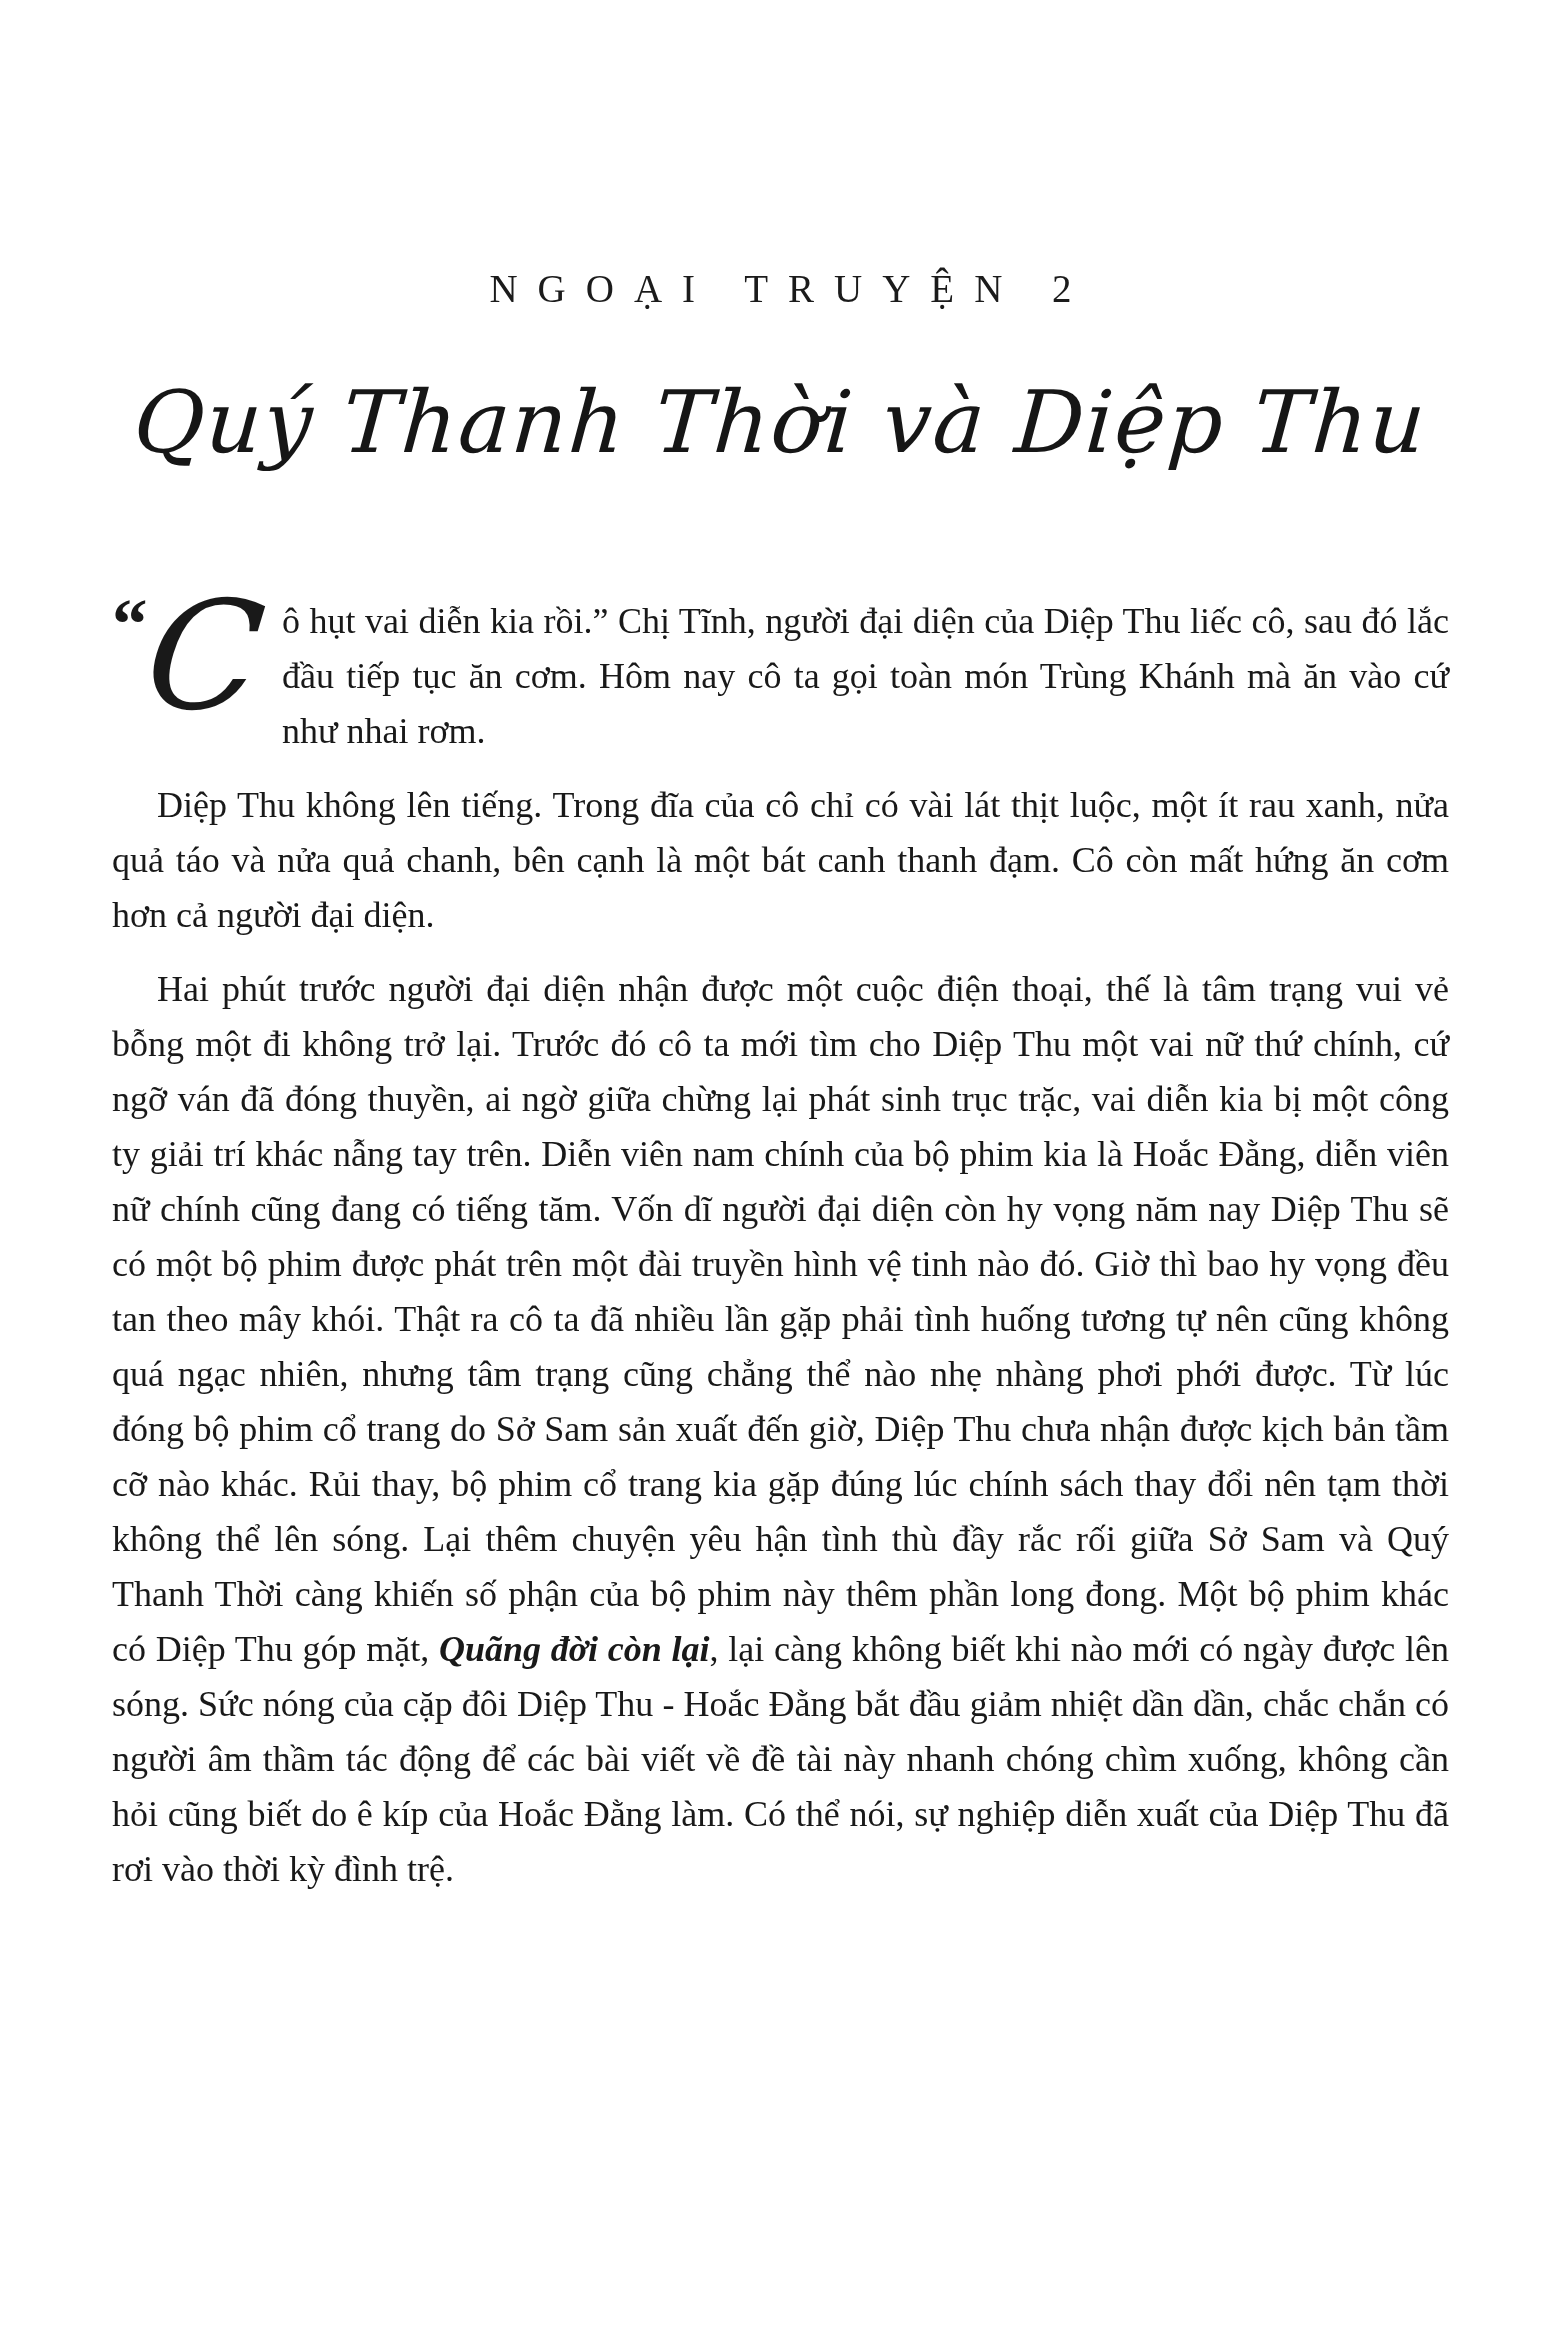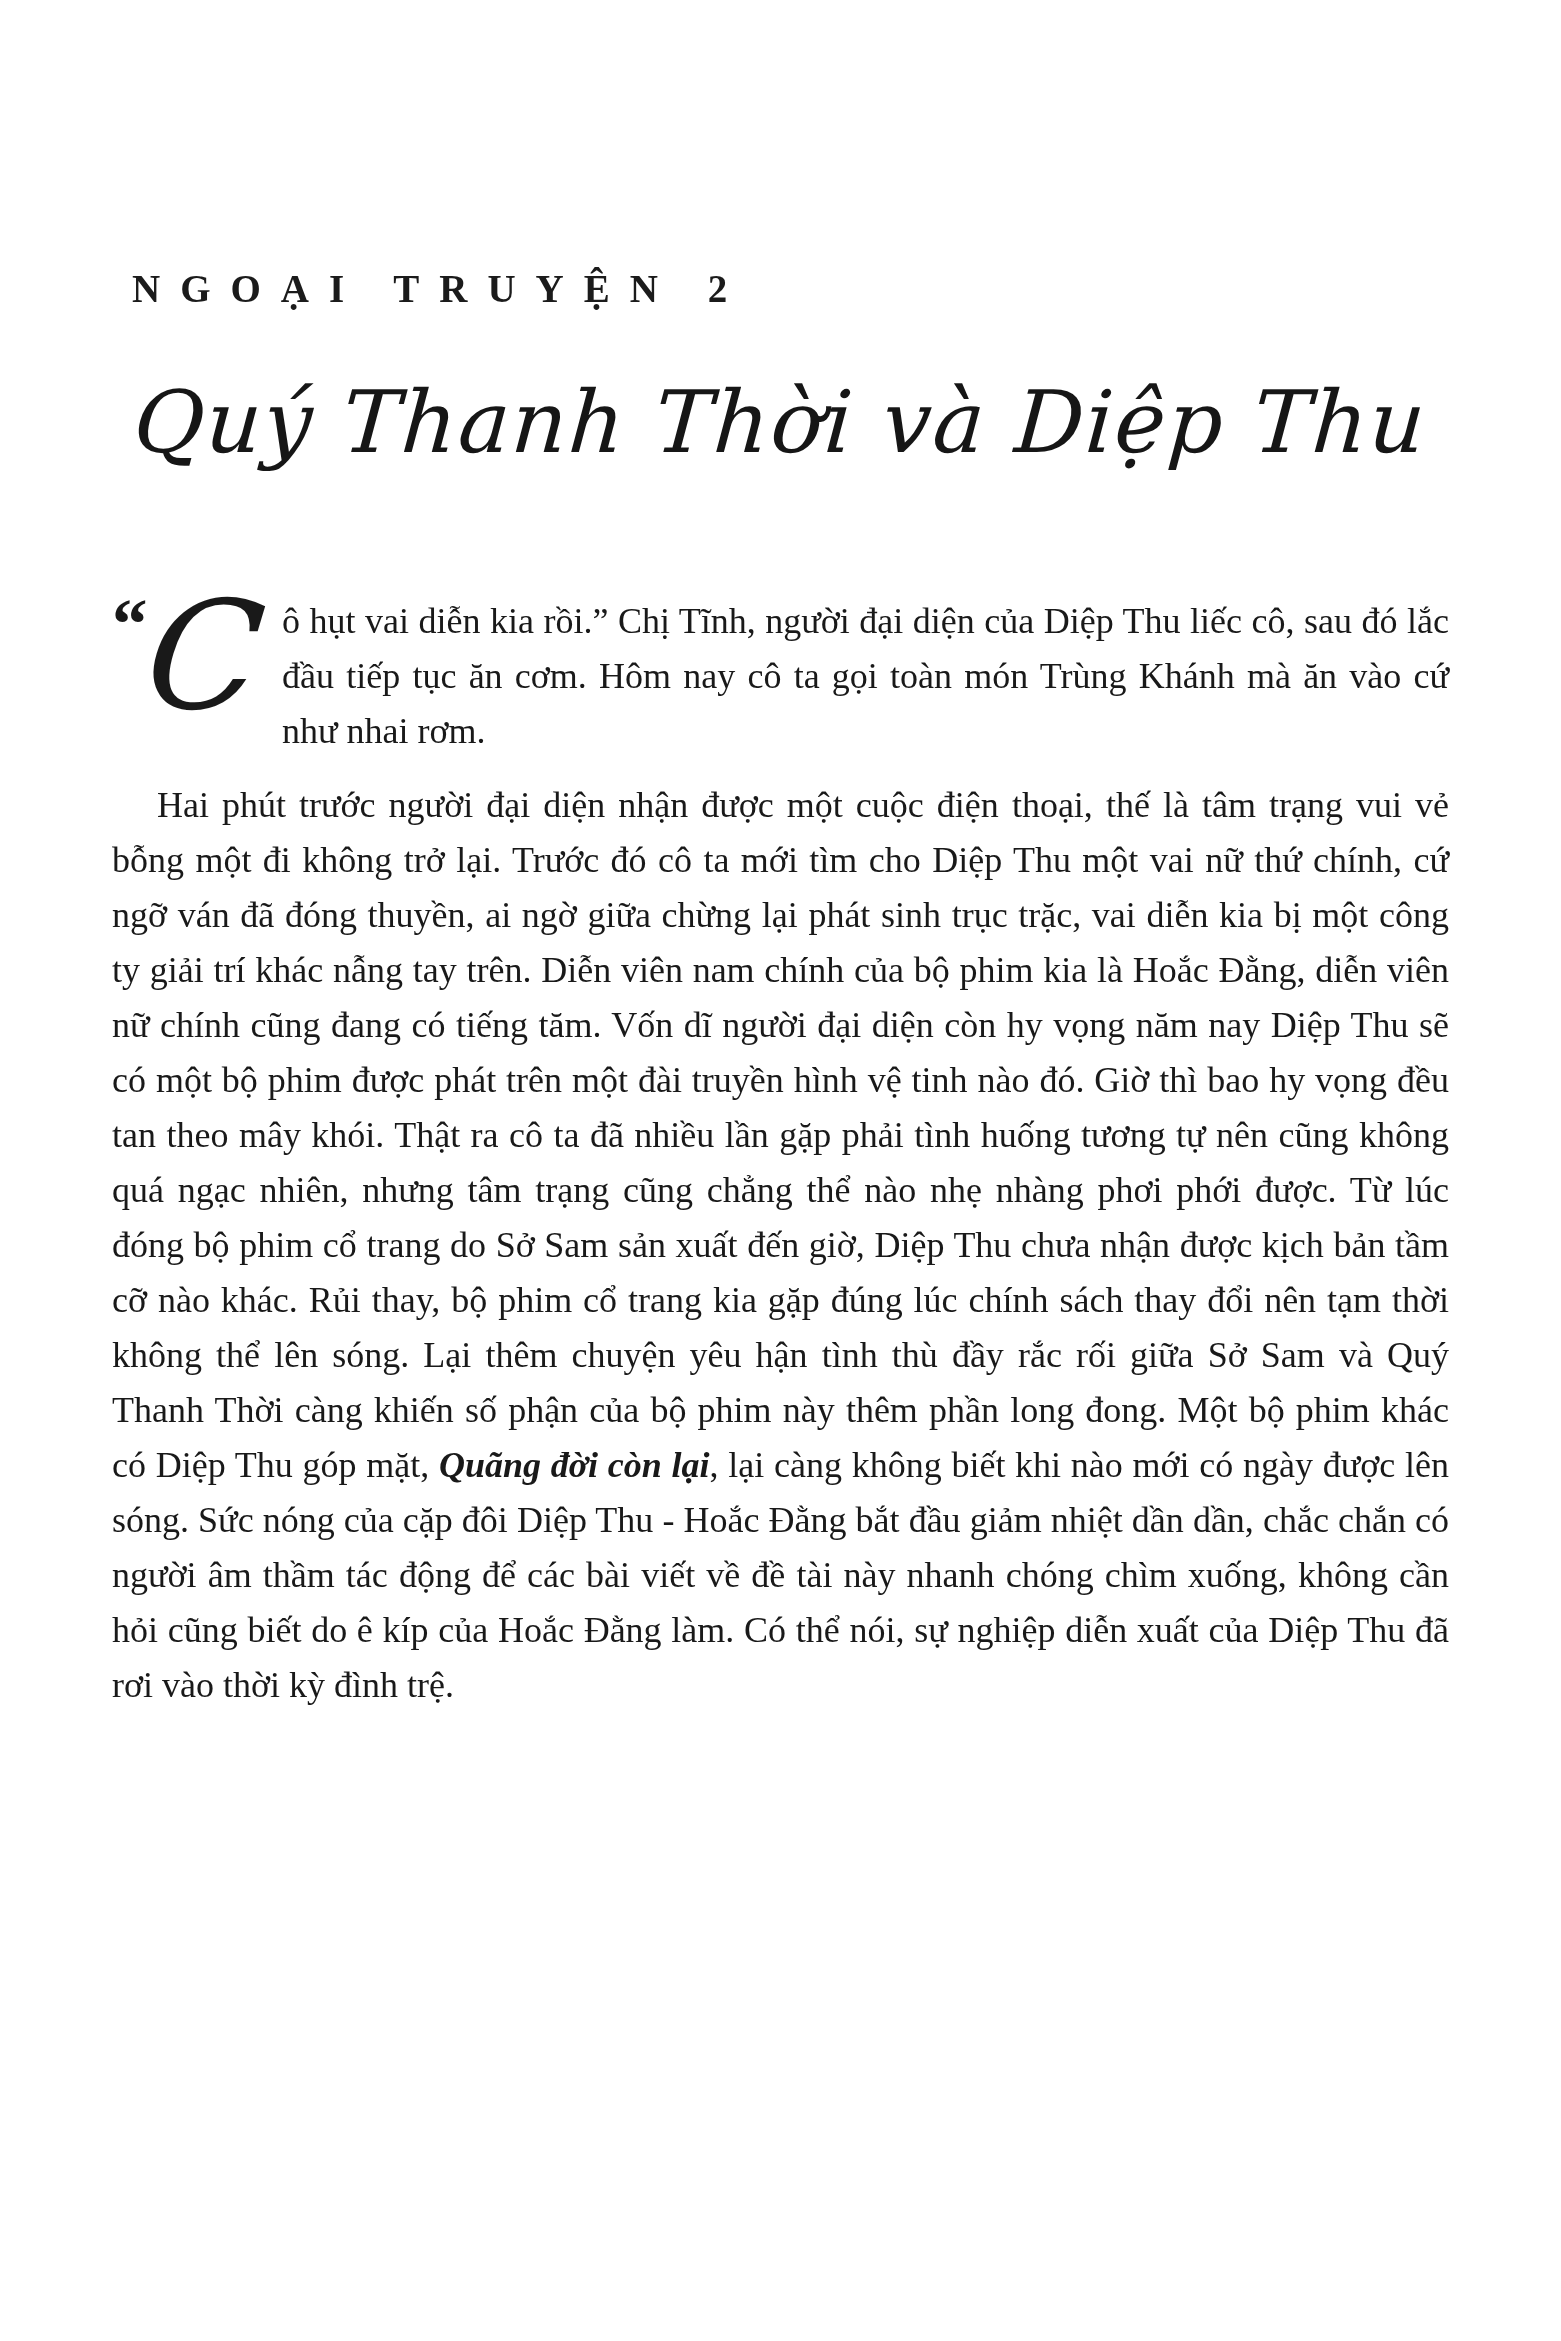--- a/index.html
+++ b/index.html
@@ -13,23 +13,23 @@
   }
   .page {
     box-sizing: border-box;
     width: 1561px;
     height: 2342px;
     padding: 0 112px;
   }
   .kicker {
     margin: 0;
     padding-top: 266px;
-    text-align: left;
+    text-align: center;
     font-family: "Liberation Serif", serif;
-    font-weight: 700;
+    font-weight: 400;
     font-size: 39px;
     letter-spacing: 20px;
     text-indent: 20px; 
     color: #1b1b1b;
     white-space: nowrap;
   }
   .script-title {
     margin: 61px 0 0 0;
     text-align: center;
     font-family: "DejaVu Serif", serif;
@@ -88,20 +88,23 @@
   <h2 class="kicker">NGOẠI TRUYỆN 2</h2>
 
   <div class="script-title">Quý Thanh Thời và Diệp Thu</div>
 
   <div class="body-text">
 
     <p class="first">
       <span class="dropcap-group"><span class="open-quote">“</span><span class="drop-cap">C</span></span><span>ô hụt vai diễn kia rồi.” Chị Tĩnh, người đại diện của Diệp Thu liếc cô, sau đó lắc đầu tiếp tục ăn cơm. Hôm nay cô ta gọi toàn món Trùng Khánh mà ăn vào cứ như nhai rơm.</span>
     </p>
 
+    <p>
+      <span>Diệp Thu không lên tiếng. Trong đĩa của cô chỉ có vài lát thịt luộc, một ít rau xanh, nửa quả táo và nửa quả chanh, bên cạnh là một bát canh thanh đạm. Cô còn mất hứng ăn cơm hơn cả người đại diện.</span>
+    </p>
 
     <p>
       <span>Hai phút trước người đại diện nhận được một cuộc điện thoại, thế là tâm trạng vui vẻ bỗng một đi không trở lại. Trước đó cô ta mới tìm cho Diệp Thu một vai nữ thứ chính, cứ ngỡ ván đã đóng thuyền, ai ngờ giữa chừng lại phát sinh trục trặc, vai diễn kia bị một công ty giải trí khác nẫng tay trên. Diễn viên nam chính của bộ phim kia là Hoắc Đằng, diễn viên nữ chính cũng đang có tiếng tăm. Vốn dĩ người đại diện còn hy vọng năm nay Diệp Thu sẽ có một bộ phim được phát trên một đài truyền hình vệ tinh nào đó. Giờ thì bao hy vọng đều tan theo mây khói. Thật ra cô ta đã nhiều lần gặp phải tình huống tương tự nên cũng không quá ngạc nhiên, nhưng tâm trạng cũng chẳng thể nào nhẹ nhàng phơi phới được. Từ lúc đóng bộ phim cổ trang do Sở Sam sản xuất đến giờ, Diệp Thu chưa nhận được kịch bản tầm cỡ nào khác. Rủi thay, bộ phim cổ trang kia gặp đúng lúc chính sách thay đổi nên tạm thời không thể lên sóng. Lại thêm chuyện yêu hận tình thù đầy rắc rối giữa Sở Sam và Quý Thanh Thời càng khiến số phận của bộ phim này thêm phần long đong. Một bộ phim khác có Diệp Thu góp mặt, </span><span class="italic-title">Quãng đời còn lại</span><span>, lại càng không biết khi nào mới có ngày được lên sóng. Sức nóng của cặp đôi Diệp Thu - Hoắc Đằng bắt đầu giảm nhiệt dần dần, chắc chắn có người âm thầm tác động để các bài viết về đề tài này nhanh chóng chìm xuống, không cần hỏi cũng biết do ê kíp của Hoắc Đằng làm. Có thể nói, sự nghiệp diễn xuất của Diệp Thu đã rơi vào thời kỳ đình trệ.</span>
     </p>
 
   </div>
 </div>
 
 
 </body></html>

